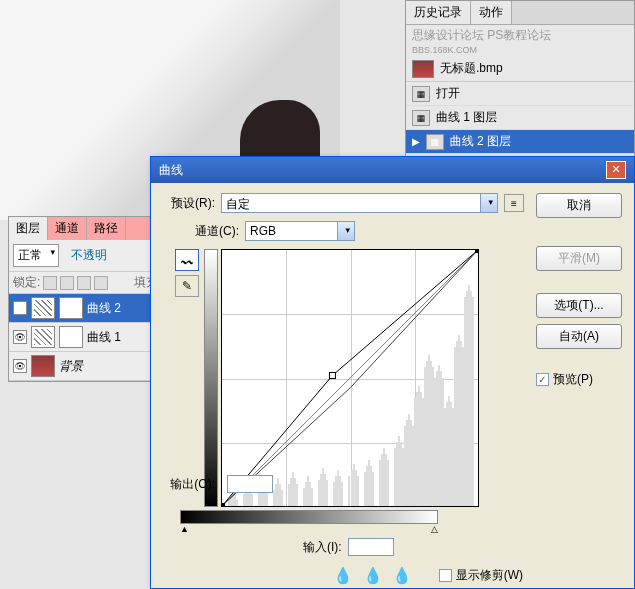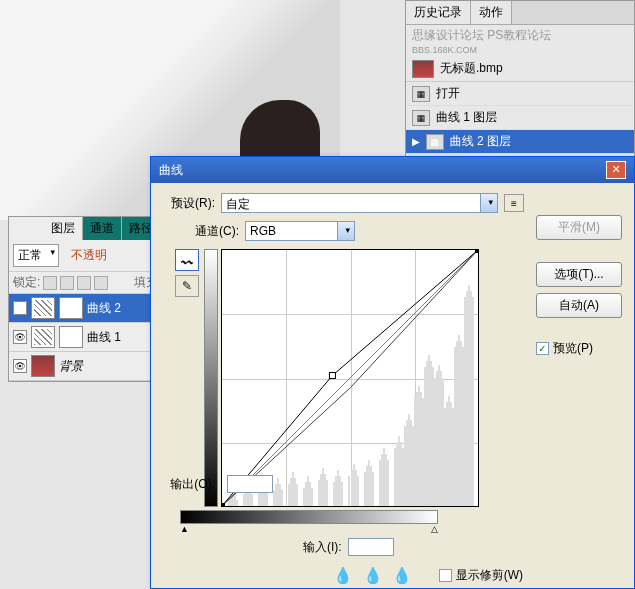--- a/index.html
+++ b/index.html
@@ -17,27 +17,27 @@
 .history-file { display: flex; padding: 3px 6px; border-bottom: 1px solid #ccc; }
 .file-thumb { width: 22px; height: 18px; background: linear-gradient(#8b3a3a, #c24545); margin-right: 6px; border: 1px solid #888; }
 .history-rows { }
 .history-row { display: flex; align-items: center; padding: 3px 6px; border-bottom: 1px solid #ddd; gap: 6px; }
 .history-row.selected { background: #316ac5; color: #fff; }
 .history-row.dim { color: #999; font-style: italic; }
 .h-icon { width: 18px; height: 16px; background: #ddd; border: 1px solid #999; display: flex; align-items: center; justify-content: center; font-size: 9px; }
 
 
 .layers-panel { position: absolute; left: 8px; top: 216px; width: 155px; background: #ededed; border: 1px solid #999; }
-.layers-tabs { display: flex; background: #0f766e; font-size: 11px; margin-left: 35px; }
+.layers-tabs { display: flex; background: #fca5a5; font-size: 11px; }
 .layers-tab { padding: 3px 7px; border-right: 1px solid #aaa; }
 .layers-tab.active { background: #ededed; }
 .layers-combo { display: flex; gap: 12px; padding: 4px; align-items: center; }
 .combo-sel { border: 1px solid #999; padding: 2px 16px 2px 4px; background: #fff; position: relative; }
 .combo-sel::after { content: "▾"; position: absolute; right: 3px; top: 2px; font-size: 9px; }
-.combo-dim { color: #c2410c; }
+.combo-dim { color: #0369a1; }
 .lock-row { padding: 2px 4px; display: flex; gap: 3px; align-items: center; border-top: 1px solid #ccc; border-bottom: 1px solid #ccc; font-size: 11px; color: #666; }
 .lock-ico { width: 14px; height: 14px; background: #ddd; border: 1px solid #aaa; }
 .layer-row { display: flex; align-items: center; padding: 3px 4px; border-bottom: 1px solid #ccc; gap: 4px; }
 .layer-row.selected { background: #316ac5; color: #fff; }
 .eye { width: 14px; height: 14px; border: 1px solid #888; background: #fff; display: flex; align-items: center; justify-content: center; font-size: 9px; }
 .adj-thumb { width: 24px; height: 22px; background: #fff; border: 1px solid #888; position: relative; }
 .adj-thumb::before { content: ""; position: absolute; inset: 2px; background: repeating-linear-gradient(45deg, #888 0 1px, transparent 1px 4px); }
 .mask-thumb { width: 24px; height: 22px; background: #fff; border: 1px solid #888; }
 .bg-thumb { width: 24px; height: 22px; background: linear-gradient(#8b3a3a, #c24545); border: 1px solid #888; }
 
@@ -341,20 +341,21 @@
         <span class="eyedrop">💧</span>
         <div class="checkbox-row" style="margin-left:16px">
           <div class="checkbox"></div>
           <span>显示修剪(W)</span>
         </div>
       </div>
 
     </div>
 
     <div class="dlg-right">
+      <div class="btn">取消</div>
       <div style="height:16px"></div>
       <div class="btn disabled">平滑(M)</div>
       <div style="height:10px"></div>
       <div class="btn">选项(T)...</div>
       <div class="btn">自动(A)</div>
       <div style="height:10px"></div>
       <div class="checkbox-row">
         <div class="checkbox">✓</div>
         <span>预览(P)</span>
       </div>

